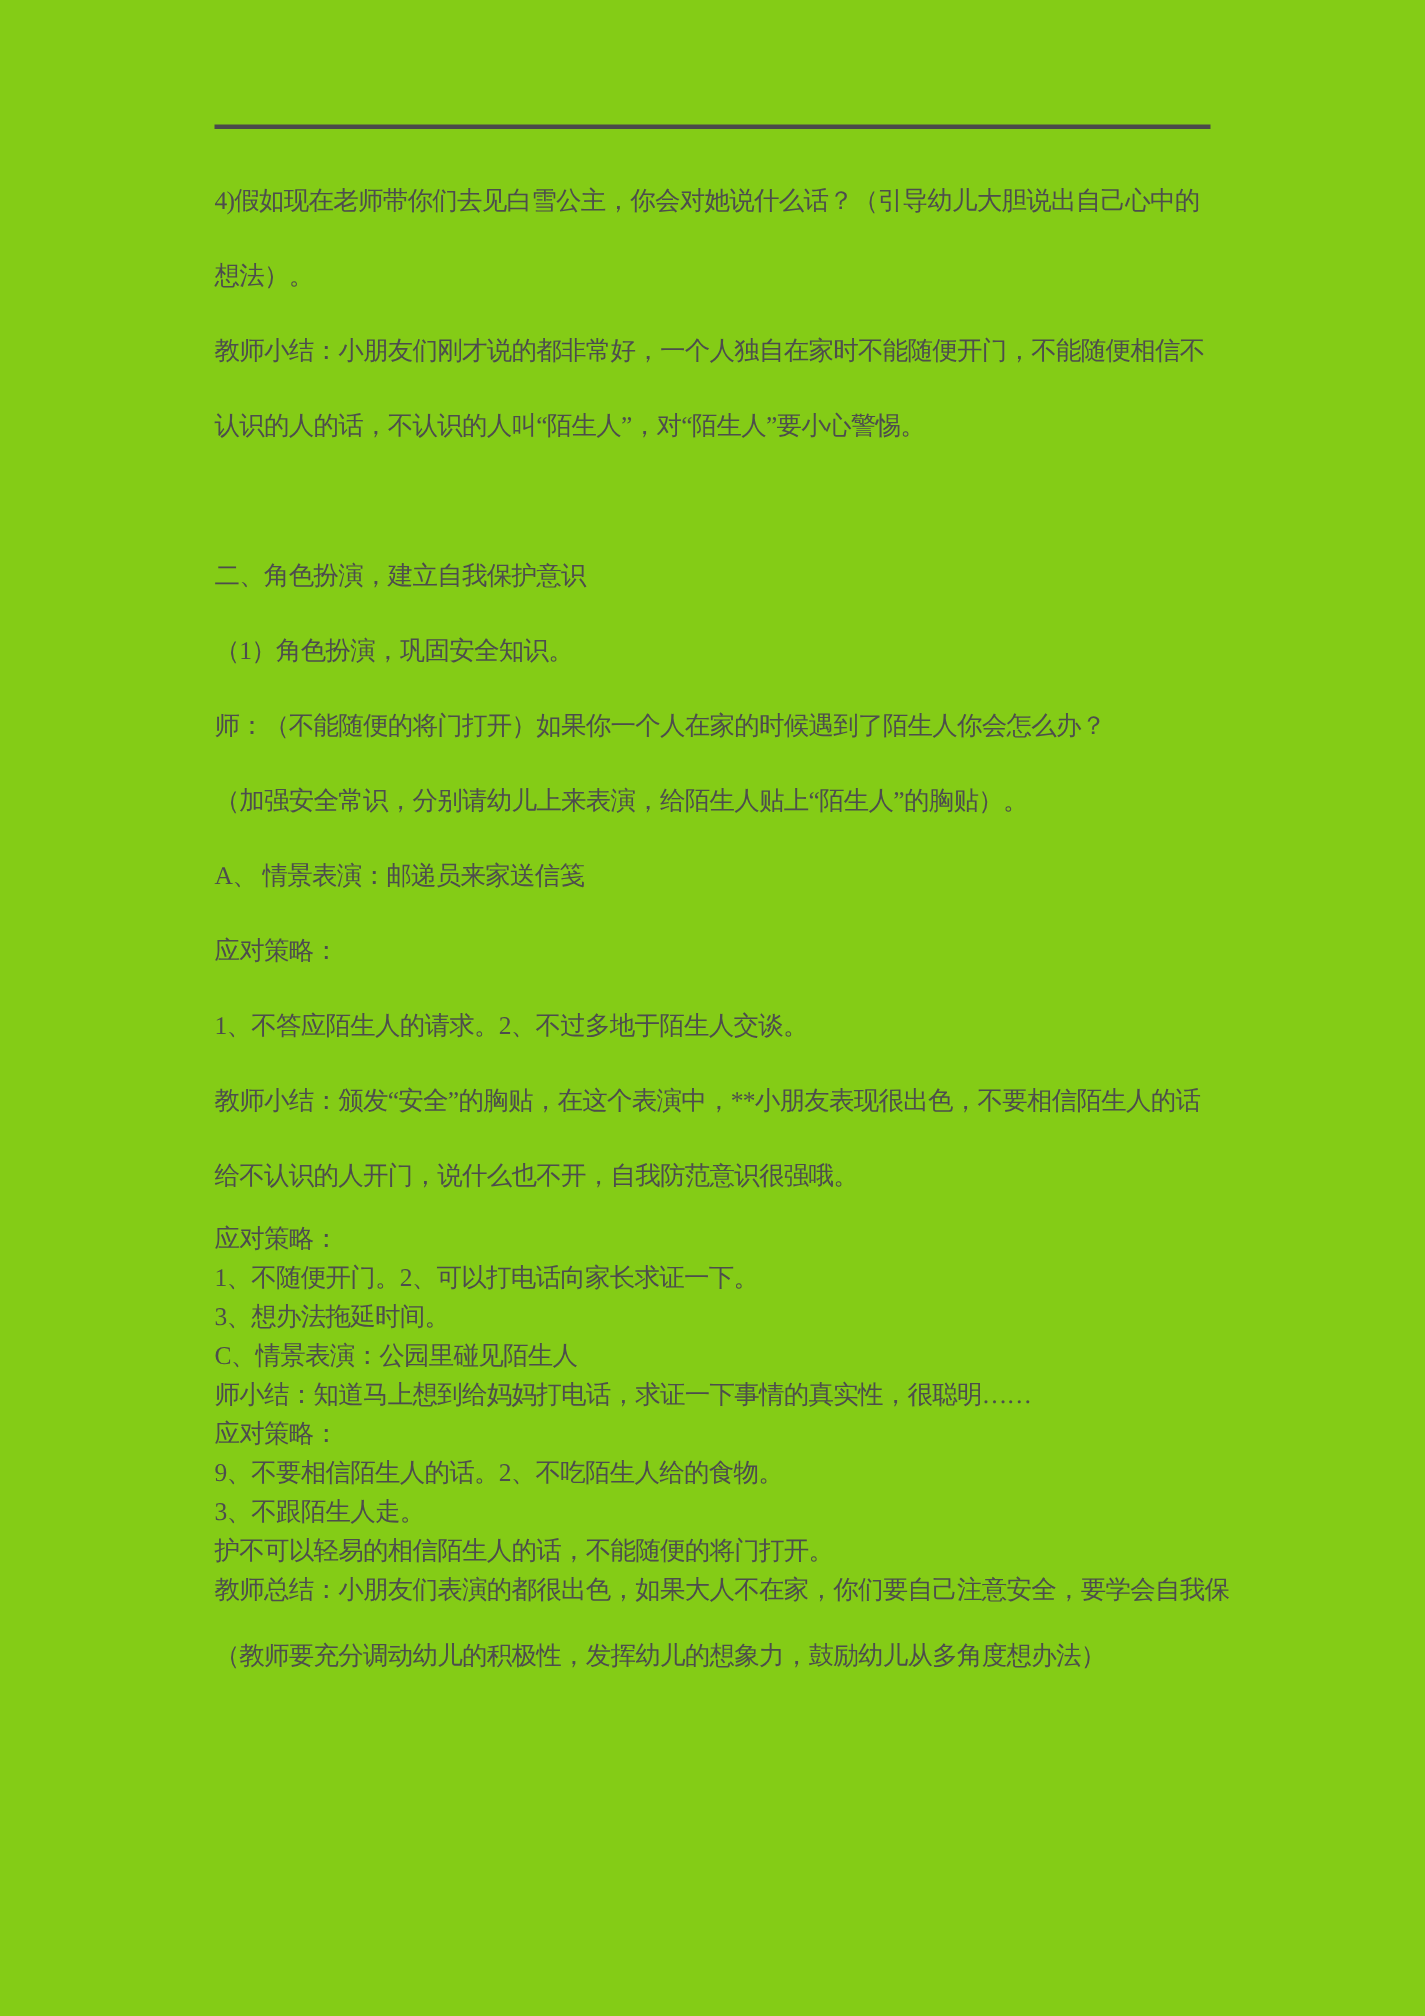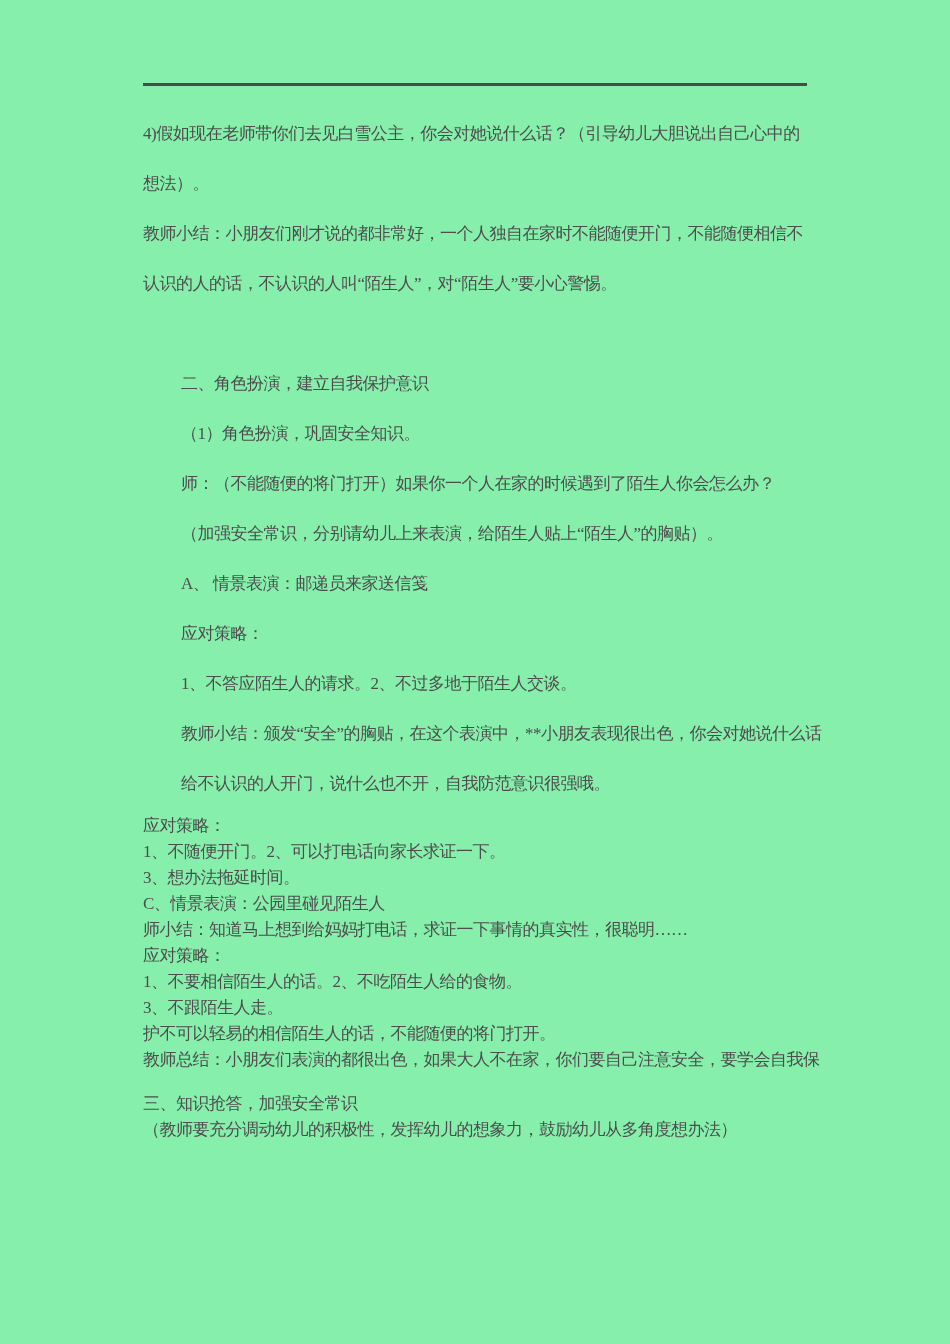--- a/index.html
+++ b/index.html
@@ -33,57 +33,56 @@
     letter-spacing: -0.5px;
   }
   .block { margin: 0; padding: 0; }
   .block.double .line { line-height: 50px; }
   .block.single .line { line-height: 26px; }
   .line {
     white-space: nowrap;
     margin: 0;
   }
   
-  .block--section-two { margin-top: 50px; margin-left: 38px; }
+  .block--section-two { margin-top: 50px; }
   .block--scenes-bc   { margin-top: 4px; }
   .block--section-three { margin-top: 18px; }
 </style>
 </head>
 <body>
 
-<div class="page" style="background: #86efac;">
+<div class="page" style="background: #84cc16;">
   <div class="divider" style="background: rgb(74, 74, 74);"></div>
   <div class="content" id="content" style="color: rgb(77, 77, 77);">
       <div class="block double block--intro">
         <div class="line">4)假如现在老师带你们去见白雪公主，你会对她说什么话？（引导幼儿大胆说出自己心中的</div>
         <div class="line">想法）。</div>
         <div class="line">教师小结：小朋友们刚才说的都非常好，一个人独自在家时不能随便开门，不能随便相信不</div>
         <div class="line">认识的人的话，不认识的人叫“陌生人”，对“陌生人”要小心警惕。</div>
       </div>
       <div class="block double block--section-two">
         <div class="line">二、角色扮演，建立自我保护意识</div>
         <div class="line">（1）角色扮演，巩固安全知识。</div>
         <div class="line">师：（不能随便的将门打开）如果你一个人在家的时候遇到了陌生人你会怎么办？</div>
         <div class="line">（加强安全常识，分别请幼儿上来表演，给陌生人贴上“陌生人”的胸贴）。</div>
         <div class="line">A、 情景表演：邮递员来家送信笺</div>
         <div class="line">应对策略：</div>
         <div class="line">1、不答应陌生人的请求。2、不过多地于陌生人交谈。</div>
-        <div class="line">教师小结：颁发“安全”的胸贴，在这个表演中，**小朋友表现很出色，你会对她说什么话</div>
+        <div class="line">教师小结：颁发“安全”的胸贴，在这个表演中，**小朋友表现很出色，不要相信陌生人的话</div>
         <div class="line">给不认识的人开门，说什么也不开，自我防范意识很强哦。</div>
       </div>
       <div class="block single block--scenes-bc">
         <div class="line">应对策略：</div>
         <div class="line">1、不随便开门。2、可以打电话向家长求证一下。</div>
         <div class="line">3、想办法拖延时间。</div>
         <div class="line">C、情景表演：公园里碰见陌生人</div>
         <div class="line">师小结：知道马上想到给妈妈打电话，求证一下事情的真实性，很聪明……</div>
         <div class="line">应对策略：</div>
-        <div class="line">1、不要相信陌生人的话。2、不吃陌生人给的食物。</div>
+        <div class="line">9、不要相信陌生人的话。2、不吃陌生人给的食物。</div>
         <div class="line">3、不跟陌生人走。</div>
         <div class="line">护不可以轻易的相信陌生人的话，不能随便的将门打开。</div>
         <div class="line">教师总结：小朋友们表演的都很出色，如果大人不在家，你们要自己注意安全，要学会自我保</div>
       </div>
       <div class="block single block--section-three">
-        <div class="line">三、知识抢答，加强安全常识</div>
         <div class="line">（教师要充分调动幼儿的积极性，发挥幼儿的想象力，鼓励幼儿从多角度想办法）</div>
       </div>
     </div>
 </div>
 
 </body></html>

